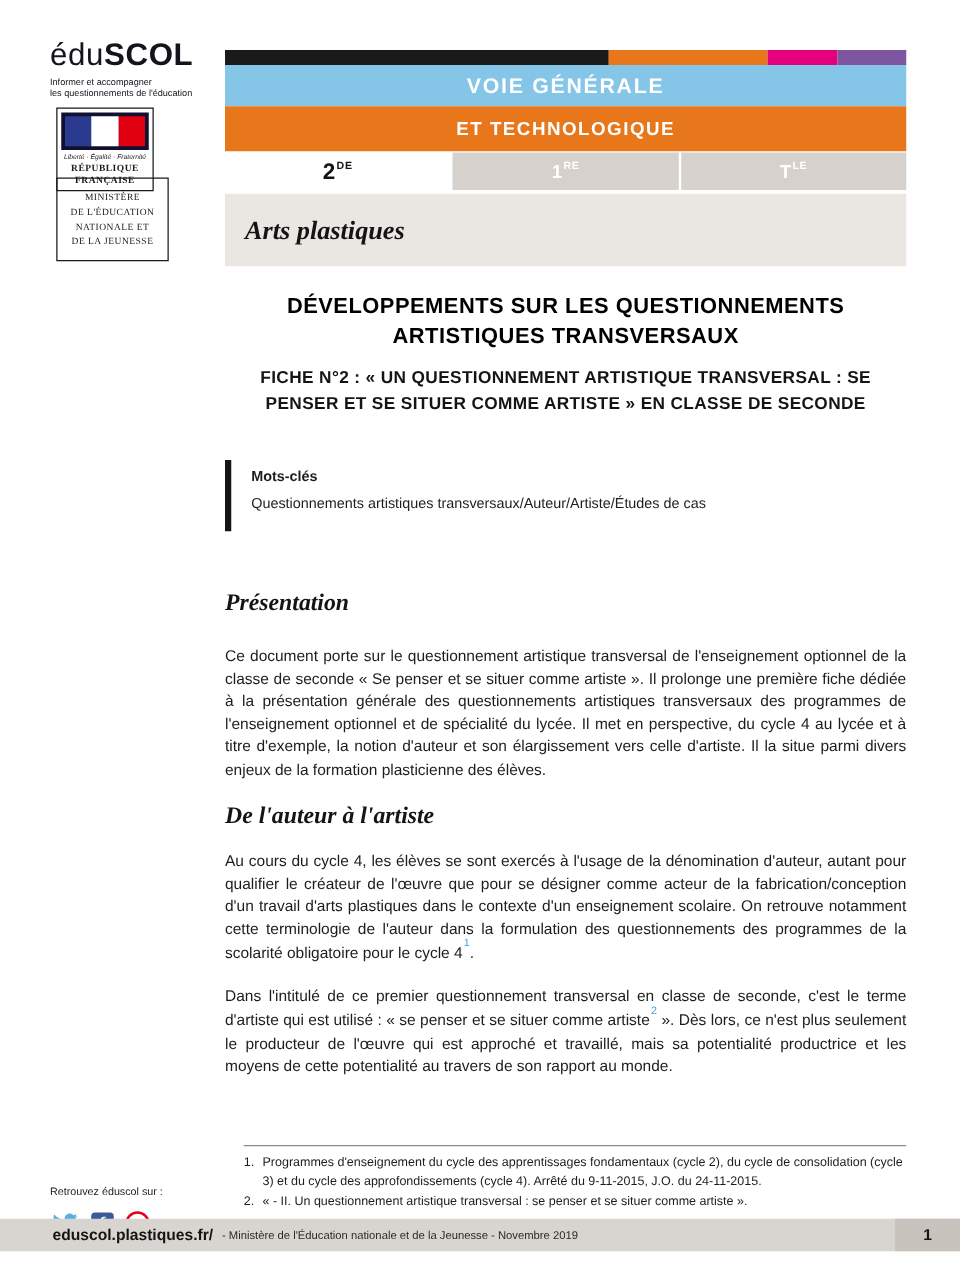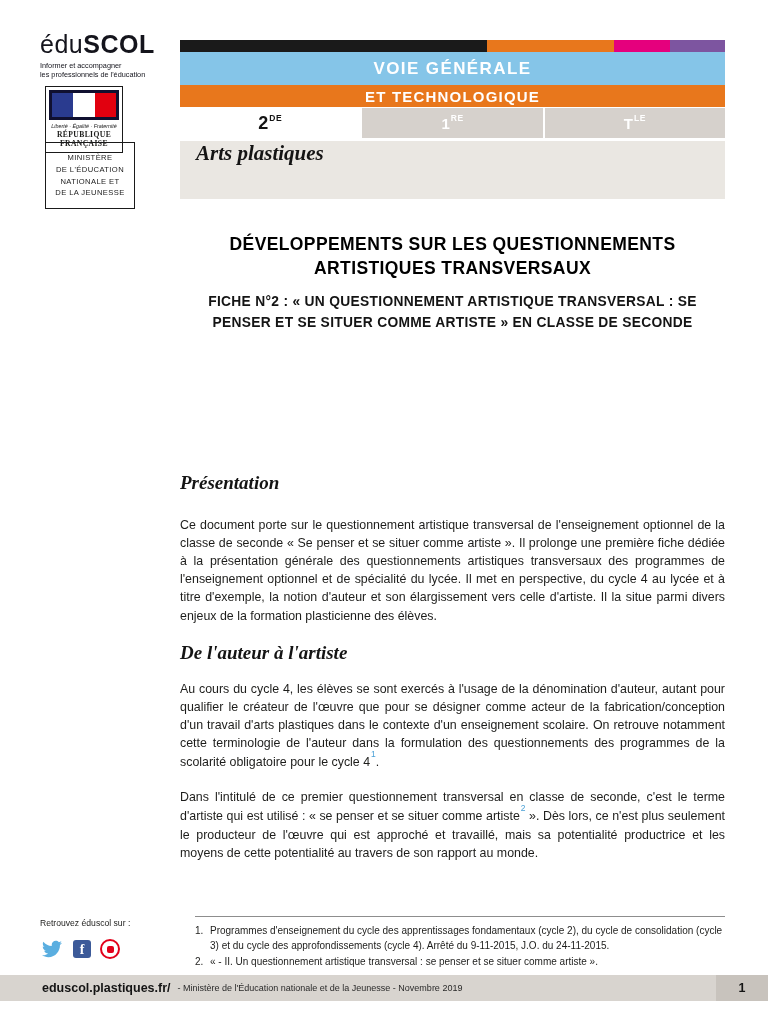--- a/index.html
+++ b/index.html
@@ -17,39 +17,39 @@
   .eduscol-tagline { font-size:7.3px; line-height:1.3; color:#14141c; margin-top:2px; }
   .flag-box { position:absolute; left:45px; top:86px; width:78px; border:1px solid #1a1a1a; background:#fff; padding:3px 3px 4px; text-align:center; }
   .flag-frame { background:#101030; padding:3px; }
   .flag { height:24px; display:flex; }
   .flag .fb { flex:1; background:#2a3b8f; }
   .flag .fw { flex:1; background:#ffffff; }
   .flag .fr { flex:1; background:#e1000f; }
   .motto { font-size:5.4px; font-style:italic; margin-top:3px; color:#1a1a1a; }
   .republique { font-family:"Liberation Serif", serif; font-size:7.6px; font-weight:700; letter-spacing:.4px; margin-top:1px; }
   .ministry-box { position:absolute; left:45px; top:142px; width:90px; border:1px solid #1a1a1a; padding:9px 2px; text-align:center;
-                  font-family:Liberation Sans, sans-serif; font-size:7.6px; letter-spacing:.4px; line-height:1.55; color:#1a1a1a; }
+                  font-family:Liberation Serif, serif; font-size:7.6px; letter-spacing:.4px; line-height:1.55; color:#1a1a1a; }
   
   .banner { position:absolute; left:180px; top:40px; width:545px; }
   .strips { display:flex; height:12px; }
   .strip-black  { width:307px; background:#1a1a1a; }
   .strip-orange { width:127px; background:#e8771c; }
   .strip-pink   { width:56px;  background:#e5007d; }
   .strip-purple { flex:1;      background:#7d55a0; }
   .voie-bar { height:33px; background:#85c5e8; color:#fff; font-weight:700; font-size:17px; letter-spacing:1.4px;
               display:flex; align-items:center; justify-content:center; }
-  .tech-bar { height:22px; background:#e8771c; color:#fff; font-weight:700; font-size:15px; letter-spacing:1.2px;
+  .tech-bar { height:36px; background:#e8771c; color:#fff; font-weight:700; font-size:15px; letter-spacing:1.2px;
               display:flex; align-items:center; justify-content:center; }
   .tabs { display:flex; gap:2px; height:30px; margin-top:1px; }
   .tab { flex:1; display:flex; align-items:center; justify-content:center; font-weight:700;
          background:#d6d1cc; color:#ffffff; font-size:15px; cursor:default; }
   .tab .num { line-height:1; }
   .tab .grade-sup { font-size:8.5px; position:relative; top:-5px; margin-left:1px; letter-spacing:.5px; }
   .tab.active { background:#ffffff; color:#141414; font-size:18px; }
-  .subject-block { margin-top:3px; height:58px; background:#eae7e2; display:flex; align-items:flex-start; justify-content:space-between;
+  .subject-block { margin-top:3px; height:58px; background:#eae7e2; display:flex; align-items:center; justify-content:space-between;
                    padding:0 12px 0 16px; }
   .subject-title { font-family:"Liberation Serif", serif; font-style:italic; font-weight:700; font-size:21px; color:#141414; }
   .badges { display:flex; flex-direction:column; align-items:flex-end; gap:3px; margin-right:12px; }
   .badge { color:#fff; font-size:8.6px; font-weight:700; letter-spacing:.9px; padding:3px 9px; }
   .badge-enseignement { background:#4a4a47; }
   .badge-optionnel { background:#181818; }
   
   .doc-title { position:absolute; left:180px; top:233px; width:545px; text-align:center;
                font-weight:700; font-size:17.5px; letter-spacing:.4px; line-height:1.35; color:#000000; }
   .doc-subtitle { position:absolute; left:180px; top:291px; width:545px; text-align:center;
@@ -59,21 +59,21 @@
   .keywords-label { font-weight:700; font-size:11.5px; margin-bottom:9px; }
   .keywords-text { font-size:11.5px; }
   
   .body-col { position:absolute; left:180px; top:472px; width:545px; }
   .serif-heading { font-family:"Liberation Serif", serif; font-style:italic; font-weight:700; font-size:19px; color:#141414; margin-bottom:22px; }
   .body-text { font-size:12.4px; line-height:1.46; text-align:justify; margin-bottom:17px; }
   .section2-heading { margin-top:6px; margin-bottom:16px; }
   .blue-heading { color:#4aa0d6; font-weight:700; font-size:13.6px; margin-bottom:12px; }
   .fnref { color:#4aa0d6; font-size:8.5px; position:relative; top:-4px; margin-left:1px; }
   
-  .social { position:absolute; left:40px; top:918px; width:140px; }
+  .social { position:absolute; left:40px; top:948px; width:140px; }
   .social-label { font-size:8.6px; margin-bottom:11px; color:#1d1d1b; }
   .social-icons { display:flex; align-items:center; gap:9px; }
   .icon-twitter svg { width:24px; height:20px; fill:#5aaee0; display:block; }
   .icon-facebook { width:18px; height:18px; background:#3c5a99; border-radius:3px; color:#fff; font-weight:700; font-size:14px;
                    display:flex; align-items:flex-end; justify-content:center; line-height:1; padding-bottom:1px; font-family:"Liberation Serif", serif; }
   .icon-ring { width:20px; height:20px; border:2px solid #e2001a; border-radius:50%; display:flex; align-items:center; justify-content:center; }
   .icon-ring .dot { width:7px; height:7px; background:#e2001a; border-radius:2px; }
   .footnotes { position:absolute; left:195px; top:916px; width:530px; border-top:1px solid #8d8d8d; padding-top:7px; }
   .fn { display:flex; font-size:10px; line-height:1.45; margin-bottom:2px; color:#1d1d1b; }
   .fn-num { width:15px; flex:none; }
@@ -88,21 +88,21 @@
 <body>
 
 <div class="page">
 
   <div class="eduscol-logo">
     <div class="eduscol-word">
       <span class="p1">édu</span><span class="p2">SCOL</span>
     </div>
     <div class="eduscol-tagline">
       <div>Informer et accompagner</div>
-      <div>les professionnels de l'éducation</div>
+      <div>les questionnements de l'éducation</div>
     </div>
   </div>
 
   <div class="flag-box">
     <div class="flag-frame">
       <div class="flag">
         <span class="fb"></span>
           <span class="fw"></span>
           <span class="fr"></span>
       </div>
@@ -142,20 +142,24 @@
       </div>
     </div>
     <div class="subject-block">
       <div class="subject-title">Arts plastiques</div>
     </div>
   </div>
 
   <div class="doc-title">DÉVELOPPEMENTS SUR LES QUESTIONNEMENTS ARTISTIQUES TRANSVERSAUX</div>
   <div class="doc-subtitle">FICHE N°2 : « UN QUESTIONNEMENT ARTISTIQUE TRANSVERSAL : SE PENSER ET SE SITUER COMME ARTISTE » EN CLASSE DE SECONDE</div>
 
+  <div class="keywords-box">
+    <div class="keywords-label">Mots-clés</div>
+    <div class="keywords-text">Questionnements artistiques transversaux/Auteur/Artiste/Études de cas</div>
+  </div>
 
   <div class="body-col">
     <div class="serif-heading">Présentation</div>
     <p class="body-text">Ce document porte sur le questionnement artistique transversal de l'enseignement optionnel de la classe de seconde « Se penser et se situer comme artiste ». Il prolonge une première fiche dédiée à la présentation générale des questionnements artistiques transversaux des programmes de l'enseignement optionnel et de spécialité du lycée. Il met en perspective, du cycle 4 au lycée et à titre d'exemple, la notion d'auteur et son élargissement vers celle d'artiste. Il la situe parmi divers enjeux de la formation plasticienne des élèves.</p>
 
     <div class="serif-heading section2-heading">De l'auteur à l'artiste</div>
 
     <p class="body-text">
       <span>Au cours du cycle 4, les élèves se sont exercés à l'usage de la dénomination d'auteur, autant pour qualifier le créateur de l'œuvre que pour se désigner comme acteur de la fabrication/conception d'un travail d'arts plastiques dans le contexte d'un enseignement scolaire. On retrouve notamment cette terminologie de l'auteur dans la formulation des questionnements des programmes de la scolarité obligatoire pour le cycle 4</span><sup class="fnref">1</sup><span>.</span>
     </p>

